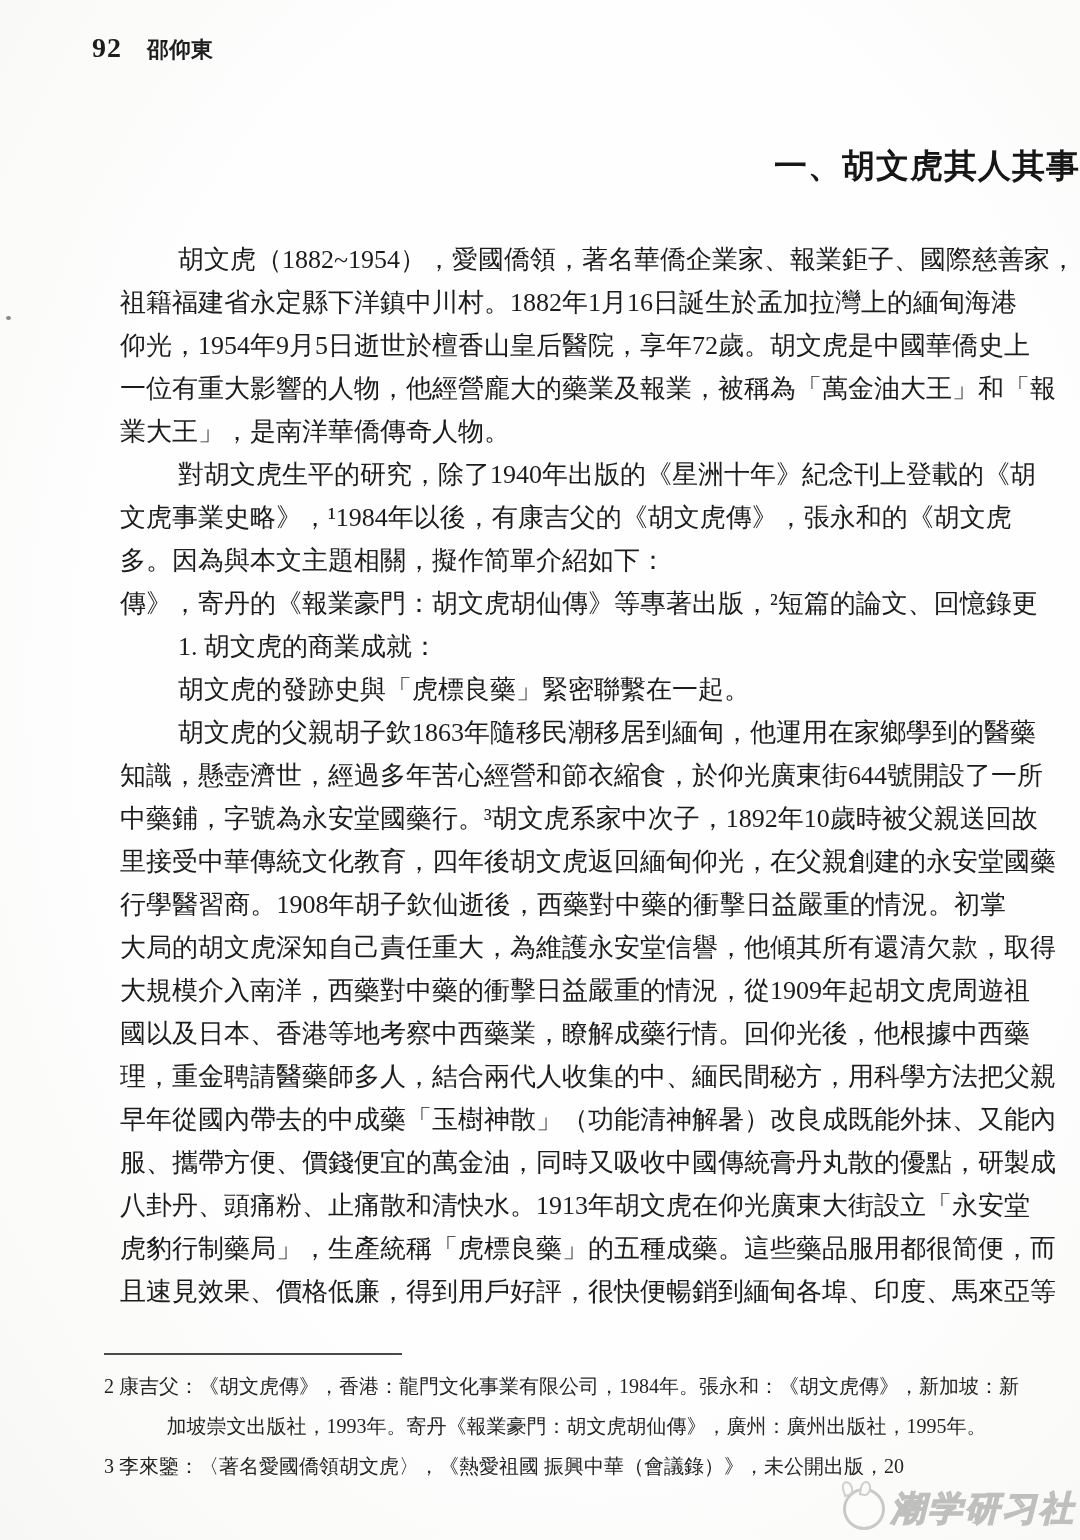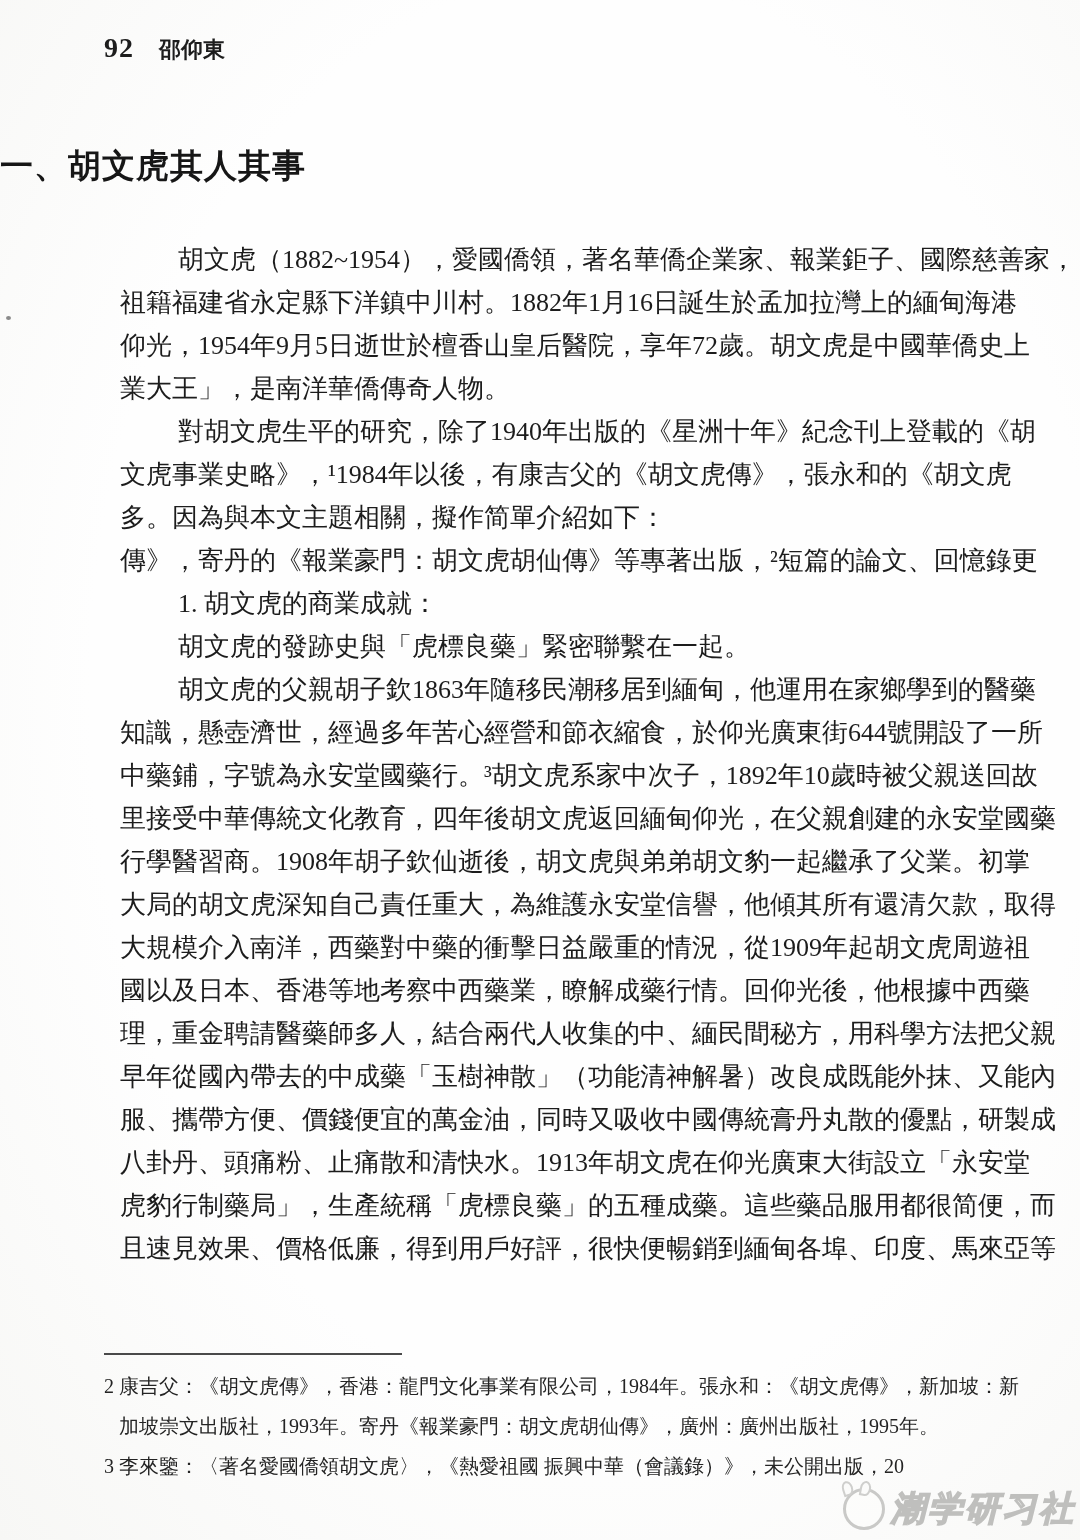--- a/index.html
+++ b/index.html
@@ -11,30 +11,30 @@
   .page {
     position: relative;
     width: 1080px; height: 1540px;
     background: #fdfdfc;
     background-image: radial-gradient(ellipse at 55% 45%, #fefefe 60%, #f7f7f5 100%);
     color: #1d1d1d;
     overflow: hidden;
   }
   
   .header {
-    position: absolute; top: 32px; left: 104px;
+    position: absolute; top: 32px; left: 92px;
     display: flex; align-items: baseline;
   }
   .pagenum { font-size: 28px; font-weight: bold; letter-spacing: 1px; }
   .author  { font-size: 22px; margin-left: 25px; font-weight: bold; }
 
   
   .title {
     position: absolute; top: 144px; left: 0; width: 100%;
-    margin: 0; text-align: left;
+    margin: 0; text-align: right;
     font-size: 33px; font-weight: bold; letter-spacing: 1px;
     color: #161616;
   }
 
   
   .body {
     position: absolute; top: 238px; left: 104px; width: 886px;
     font-size: 26px; line-height: 43px;
     color: #1c1c1c;
     margin-left: 16px;
@@ -53,21 +53,21 @@
     border-top: 2px solid #4a4a4a;
   }
 
   
   .footnotes {
     position: absolute; top: 1366px; left: 104px; width: 930px;
     font-size: 20px; line-height: 40px;
     color: #242424;
   }
   .fn-line { white-space: nowrap; height: 40px; }
-  .fn-line.indent { text-indent: 15px; }
+  .fn-line.indent { text-indent: 15px; text-align: center; }
 
   
   .speck {
     position: absolute; left: 6px; top: 316px;
     width: 5px; height: 4px; border-radius: 50%;
     background: #8a8a8a;
   }
 
   
   .watermark {
@@ -114,20 +114,21 @@
   <h1 class="title">一、胡文虎其人其事</h1>
 
   <div class="body">
 
       <div class="body-line fill indent">胡文虎（1882~1954），愛國僑領，著名華僑企業家、報業鉅子、國際慈善家，</div>
 
       <div class="body-line fill">祖籍福建省永定縣下洋鎮中川村。1882年1月16日誕生於孟加拉灣上的緬甸海港</div>
 
       <div class="body-line fill">仰光，1954年9月5日逝世於檀香山皇后醫院，享年72歲。胡文虎是中國華僑史上</div>
 
+      <div class="body-line fill">一位有重大影響的人物，他經營龐大的藥業及報業，被稱為「萬金油大王」和「報</div>
 
       <div class="body-line">業大王」，是南洋華僑傳奇人物。</div>
 
       <div class="body-line fill indent">對胡文虎生平的研究，除了1940年出版的《星洲十年》紀念刊上登載的《胡</div>
 
       <div class="body-line fill">文虎事業史略》，¹1984年以後，有康吉父的《胡文虎傳》，張永和的《胡文虎</div>
 
       <div class="body-line">多。因為與本文主題相關，擬作简單介紹如下：</div>
 
       <div class="body-line fill">傳》，寄丹的《報業豪門：胡文虎胡仙傳》等專著出版，²短篇的論文、回憶錄更</div>
@@ -137,21 +138,21 @@
       <div class="body-line indent">胡文虎的發跡史與「虎標良藥」緊密聯繫在一起。</div>
 
       <div class="body-line fill indent">胡文虎的父親胡子欽1863年隨移民潮移居到緬甸，他運用在家鄉學到的醫藥</div>
 
       <div class="body-line fill">知識，懸壺濟世，經過多年苦心經營和節衣縮食，於仰光廣東街644號開設了一所</div>
 
       <div class="body-line fill">中藥鋪，字號為永安堂國藥行。³胡文虎系家中次子，1892年10歲時被父親送回故</div>
 
       <div class="body-line fill">里接受中華傳統文化教育，四年後胡文虎返回緬甸仰光，在父親創建的永安堂國藥</div>
 
-      <div class="body-line fill">行學醫習商。1908年胡子欽仙逝後，胡文虎與弟弟胡文豹一起繼承了父業。初掌</div>
+      <div class="body-line fill">行學醫習商。1908年胡子欽仙逝後，西藥對中藥的衝擊日益嚴重的情況。初掌</div>
 
       <div class="body-line fill">大局的胡文虎深知自己責任重大，為維護永安堂信譽，他傾其所有還清欠款，取得</div>
 
 
       <div class="body-line fill">大規模介入南洋，西藥對中藥的衝擊日益嚴重的情況，從1909年起胡文虎周遊祖</div>
 
       <div class="body-line fill">國以及日本、香港等地考察中西藥業，瞭解成藥行情。回仰光後，他根據中西藥</div>
 
       <div class="body-line fill">理，重金聘請醫藥師多人，結合兩代人收集的中、緬民間秘方，用科學方法把父親</div>
 

